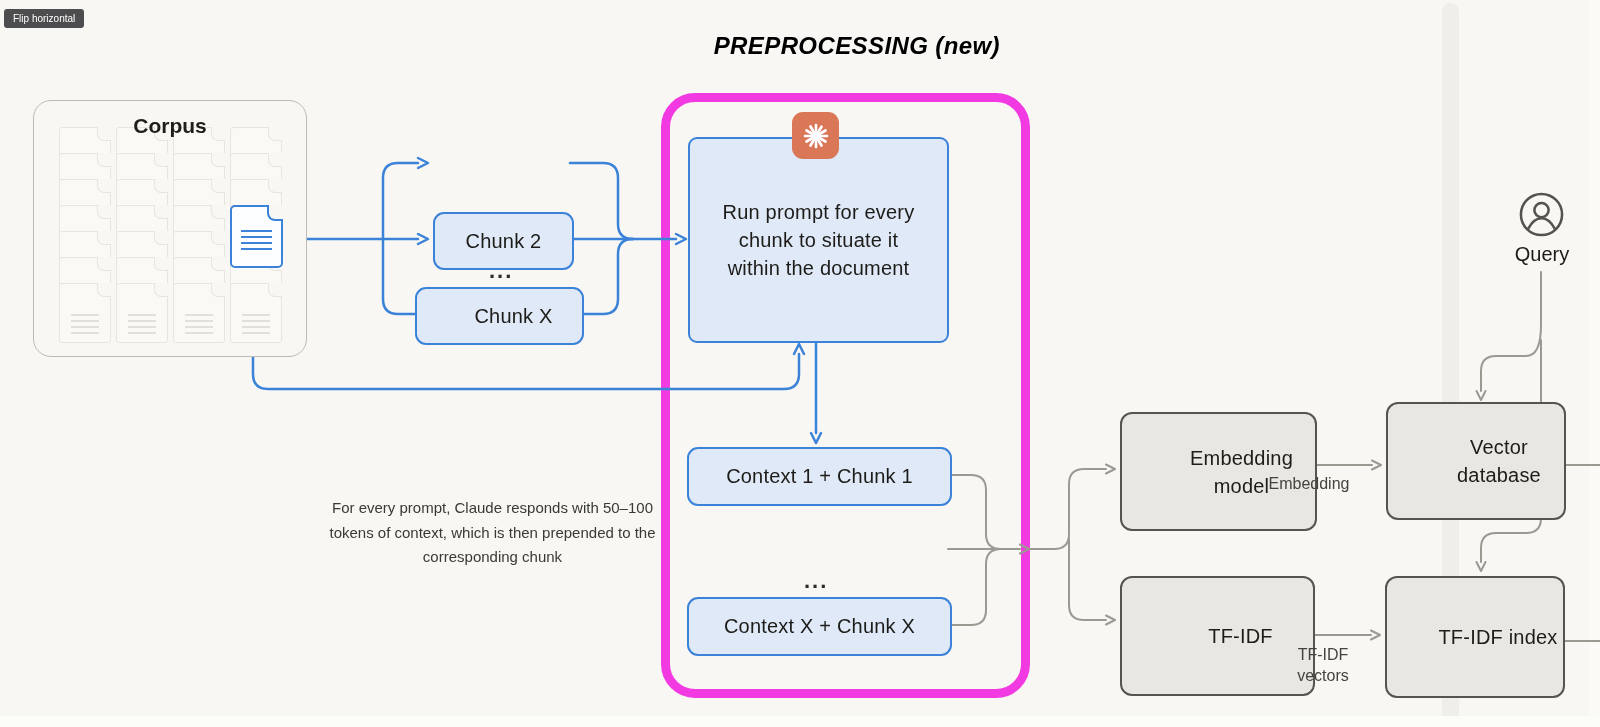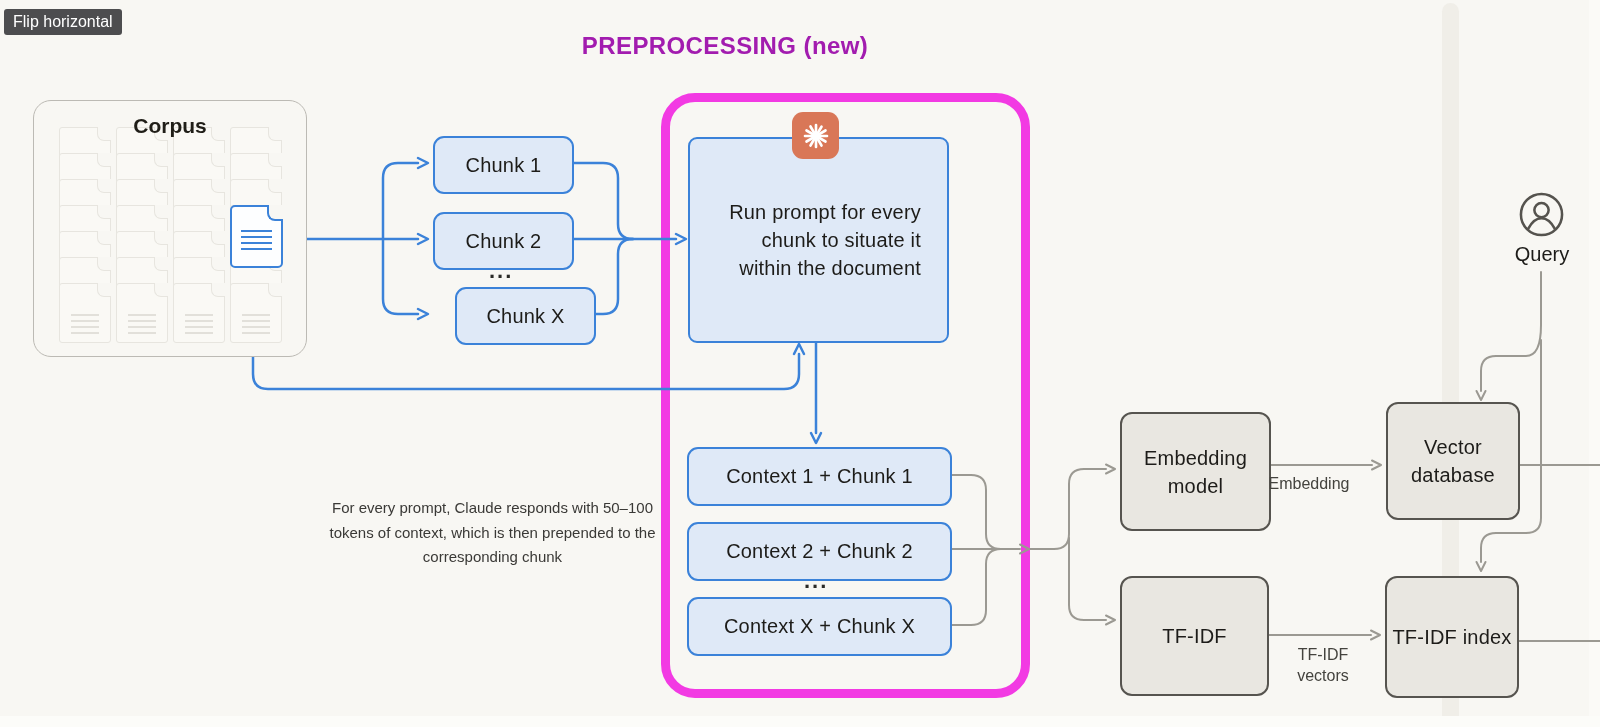--- a/index.html
+++ b/index.html
@@ -6,24 +6,24 @@
   .canvas{
     position:relative;width:1600px;height:727px;overflow:hidden;
     background:#f8f7f3;font-family:"Liberation Sans",sans-serif;color:#1d1c19;
   }
   .bg-band{position:absolute;left:1442px;top:3px;width:17px;height:724px;
     background:#f0eee8;border-radius:9px 9px 0 0;z-index:0;}
   .bg-edge-right{position:absolute;left:1589px;top:0;width:11px;height:727px;background:#fbfaf7;z-index:0;}
   .bg-edge-bottom{position:absolute;left:0;top:716px;width:1600px;height:11px;background:#fcfcf9;z-index:0;}
 
   .tooltip{position:absolute;left:4px;top:9px;background:#4d4d4f;color:#fff;
-    font-size:16px;padding:4px 9px;border-radius:3px;z-index:30;}
-
-  .title{position:absolute;left:450px;top:32px;width:550px;text-align:center;
-    font-size:24px;font-weight:700;letter-spacing:.4px;color:#a21caf;z-index:4;}
+    font-size:10px;padding:4px 9px;border-radius:3px;z-index:30;}
+
+  .title{position:absolute;left:450px;top:32px;width:550px;text-align:right;
+    font-size:24px;font-weight:700;letter-spacing:.4px;color:#000000;z-index:4;font-style:italic;}
 
   
   .corpus{position:absolute;left:33px;top:100px;width:272px;height:255px;
     border:1.5px solid #bcbab4;border-radius:18px;background:#f8f7f3;z-index:4;}
   .corpus-label{position:absolute;left:0;right:0;top:13px;text-align:center;
     font-size:21px;font-weight:600;color:#201e18;z-index:22;}
   .corpus-col{position:absolute;top:26px;width:50px;height:214px;}
   .page{position:absolute;left:0;width:50px;height:58px;background:#faf9f5;
     border:1.5px solid #e7e5df;border-radius:3px 10px 3px 3px;}
   .page::before{content:"";position:absolute;top:-1px;right:-1px;width:13px;height:13px;
@@ -38,33 +38,33 @@
     border-bottom-left-radius:8px;}
   .doc-lines{position:absolute;left:9px;right:9px;top:19px;}
   .doc-lines i{display:block;height:0;border-top:2px solid #3b82d9;margin-top:4px;}
 
   
   .node-blue{position:absolute;background:#dfe9f7;border:2px solid #3b82d9;border-radius:11px;
     display:flex;align-items:center;justify-content:center;font-size:20px;color:#1d1c19;
     text-align:center;z-index:4;letter-spacing:.2px;}
   .node-gray{position:absolute;background:#e9e7e1;border:2px solid #56544f;border-radius:12px;
     display:flex;align-items:center;justify-content:center;font-size:20px;color:#1d1c19;
-    text-align:center;line-height:28px;z-index:4;letter-spacing:.2px;}
+    text-align:center;line-height:28px;z-index:4;letter-spacing:.2px;padding-left:46px;}
   .ellipsis{position:absolute;font-size:22px;font-weight:700;letter-spacing:2px;color:#2a2a27;z-index:4;}
 
   .chunk1{left:433px;top:136px;width:137px;height:54px;}
   .chunk2{left:433px;top:212px;width:137px;height:54px;}
-  .chunkX{left:455px;top:287px;width:137px;height:54px;}
+  .chunkX{left:415px;top:287px;width:137px;height:54px;padding-left:28px;}
   .chunk-dots{left:489px;top:258px;}
 
   .highlight-frame{position:absolute;left:661px;top:93px;width:351px;height:587px;
     border:9px solid #f23ae3;border-radius:34px;z-index:2;}
 
   .claude-box{left:688px;top:137px;width:261px;height:206px;border-radius:9px;
-    line-height:28px;padding:0 26px;box-sizing:border-box;text-align:right;}
+    line-height:28px;padding:0 26px;box-sizing:border-box;}
   .claude-icon{position:absolute;left:792px;top:112px;width:47px;height:47px;
     background:#d97757;border-radius:11px;display:flex;align-items:center;justify-content:center;z-index:5;}
 
   .ctx1{left:687px;top:447px;width:261px;height:55px;}
   .ctx2{left:687px;top:522px;width:261px;height:55px;}
   .ctxX{left:687px;top:597px;width:261px;height:55px;}
   .ctx-dots{left:804px;top:568px;}
 
   .note{position:absolute;left:325px;top:496px;width:335px;text-align:center;
     font-size:15px;line-height:24.5px;color:#3a3936;z-index:4;}
@@ -204,21 +204,20 @@
     <div class="doc-highlight">
       <div class="doc-lines">
           <i></i>
           <i></i>
           <i></i>
           <i></i>
         </div>
     </div>
   </div>
 
-  <div class="node-blue chunk1">Chunk 1</div>
   <div class="node-blue chunk2">Chunk 2</div>
   <div class="ellipsis chunk-dots">...</div>
   <div class="node-blue chunkX">Chunk X</div>
 
   <div class="highlight-frame"></div>
 
   <div class="node-blue claude-box">Run prompt for every chunk to situate it within the document</div>
   <div class="claude-icon">
     <svg width="30" height="30" viewBox="0 0 24 24">
       <g stroke="#ffffff" stroke-width="2.1" stroke-linecap="round">
@@ -232,21 +231,20 @@
         <line x1="12" y1="12" x2="7.6" y2="19.6"></line>
         <line x1="12" y1="12" x2="4.4" y2="16.4"></line>
         <line x1="12" y1="12" x2="3.2" y2="12"></line>
         <line x1="12" y1="12" x2="4.4" y2="7.6"></line>
         <line x1="12" y1="12" x2="7.6" y2="4.4"></line>
       </g>
     </svg>
   </div>
 
   <div class="node-blue ctx1">Context 1 + Chunk 1</div>
-  <div class="node-blue ctx2">Context 2 + Chunk 2</div>
   <div class="ellipsis ctx-dots">...</div>
   <div class="node-blue ctxX">Context X + Chunk X</div>
 
   <div class="note">For every prompt, Claude responds with 50–100 tokens of context, which is then prepended to the corresponding chunk</div>
 
   <div class="node-gray embed-box">Embedding model</div>
   <div class="node-gray vdb-box">Vector database</div>
   <div class="node-gray tfidf-box">TF-IDF</div>
   <div class="node-gray tfidf-index-box">TF-IDF index</div>
 

